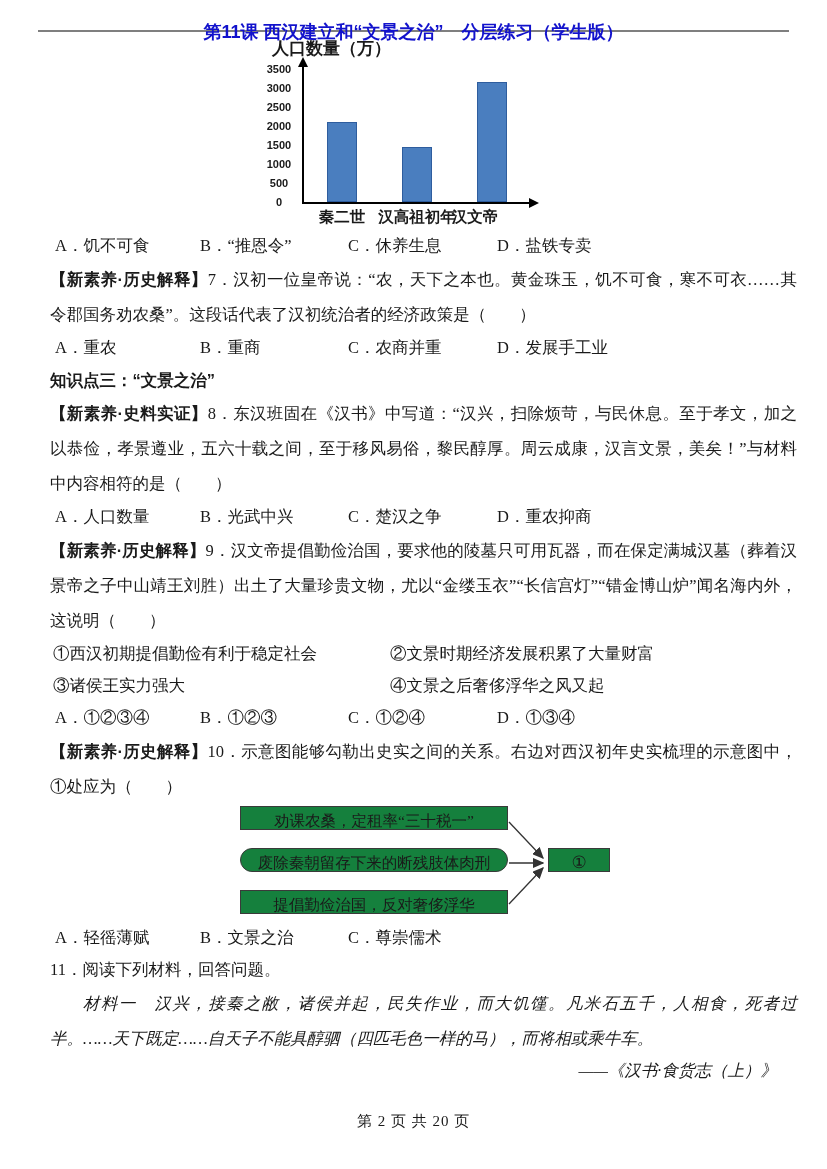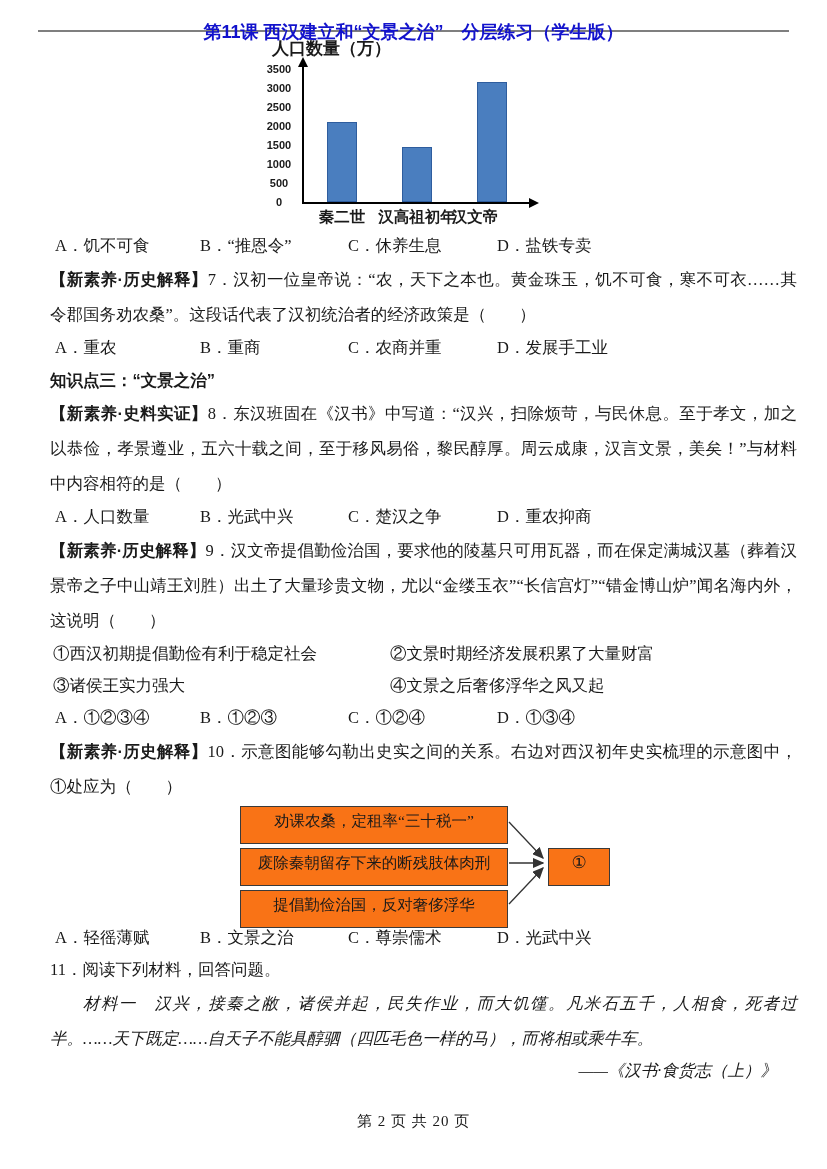--- a/index.html
+++ b/index.html
@@ -76,26 +76,26 @@
   .opt-row .c2 { width: 148px; }
   .opt-row .c3 { width: 149px; }
   .opt-row .c4 { flex: 1; }
   .stmt-row { display: flex; height: 32px; line-height: 32px; padding-left: 3px; }
   .stmt-row .s1 { width: 337px; }
   .stmt-row .s2 { flex: 1; }
 
   
   .flowchart { position: relative; width: 747px; height: 114px; margin: 2px 0; }
   .fc-box {
-    position: absolute; height: 38px; line-height: 28px;
+    position: absolute; height: 24px; line-height: 28px;
     border: 1px solid #3a3a3a; text-align: center;
-    font-size: 15.5px; background: #f97316; white-space: nowrap;
+    font-size: 15.5px; background: #15803d; white-space: nowrap;
   }
   .fc-b1 { left: 190px; top: 0;    width: 268px; }
-  .fc-b2 { left: 190px; top: 42px; width: 268px; }
+  .fc-b2 { left: 190px; top: 42px; width: 268px; border-radius: 14px; }
   .fc-b3 { left: 190px; top: 84px; width: 268px; }
   .fc-target { left: 498px; top: 42px; width: 62px; font-size: 17px; }
   .fc-arrows { position: absolute; left: 0; top: 0; }
 
   .material { line-height: 35px; text-align: justify; text-indent: 2em; font-style: italic; }
   .source-line { height: 30px; line-height: 30px; text-align: right; padding-right: 20px; font-style: italic; }
   .page-footer {
     position: absolute; top: 1112px; left: 0; width: 100%;
     text-align: center; font-size: 15px; letter-spacing: 1px;
   }
@@ -191,21 +191,20 @@
         <line x1="459" y1="16" x2="493" y2="52" stroke="#333" stroke-width="1.3" marker-end="url(#ah)"></line>
         <line x1="459" y1="57" x2="493" y2="57" stroke="#333" stroke-width="1.3" marker-end="url(#ah)"></line>
         <line x1="459" y1="98" x2="493" y2="62" stroke="#333" stroke-width="1.3" marker-end="url(#ah)"></line>
       </svg>
     </div>
 
     <div class="opt-row">
       <span class="c1">A．轻徭薄赋</span>
       <span class="c2">B．文景之治</span>
       <span class="c3">C．尊崇儒术</span>
-      <span class="c4">D．光武中兴</span>
     </div>
 
     <div class="para" style="height:32px;line-height:32px;">11．阅读下列材料，回答问题。</div>
     <div class="material">材料一　汉兴，接秦之敝，诸侯并起，民失作业，而大饥馑。凡米石五千，人相食，死者过半。……天下既定……自天子不能具醇驷（四匹毛色一样的马），而将相或乘牛车。</div>
     <div class="source-line">——《汉书·食货志（上）》</div>
 
   </div>
 
   <div class="page-footer">第 2 页 共 20 页</div>
 </div>

